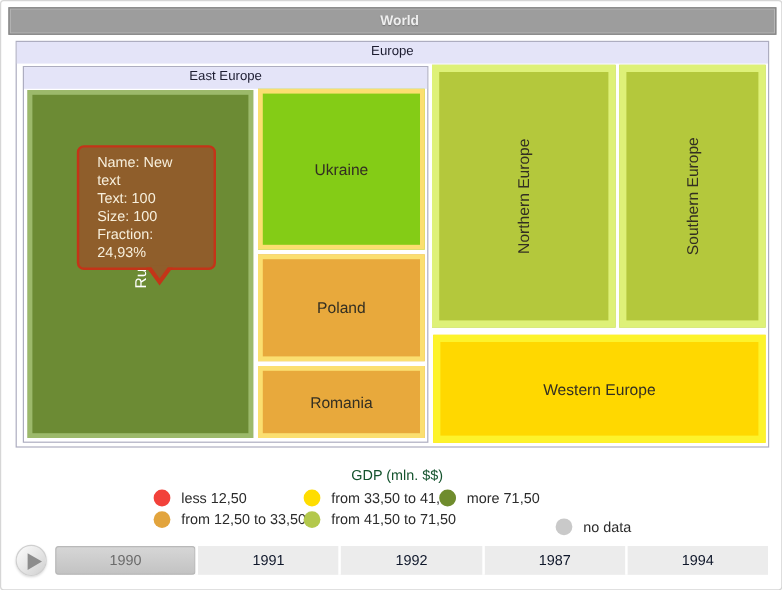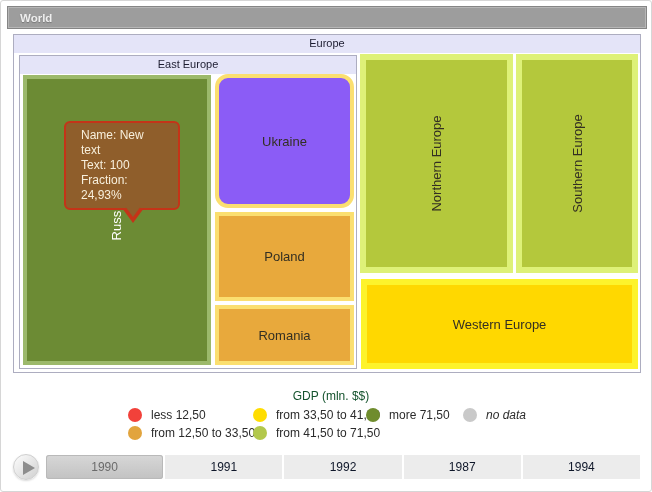--- a/index.html
+++ b/index.html
@@ -8,21 +8,21 @@
     position:relative; width:652px; height:492px; background:#ffffff;
     border:1px solid #d6d6d6; border-radius:3px; overflow:hidden;
     font-family:"Liberation Sans", sans-serif;
   }
   
   .world-bar {
     position:absolute; left:6px; top:5px; width:640px; height:23px;
     background:#9d9d9d; border:1px solid #858585;
     box-shadow:inset 0 0 0 1px #b6b6b6;
     color:#efefef; font-weight:bold; font-size:11.5px; line-height:20px;
-    text-align:left; padding:0 0 0 12px; cursor:pointer;
+    text-align:center; padding:0 0 0 12px; cursor:pointer;
     text-shadow:0 1px 1px rgba(0,0,0,0.25);
     font-family:"Liberation Sans", sans-serif;
   }
   
   .panel { position:absolute; background:#ffffff; border:1px solid #adadc0; }
   .panel-header {
     height:18px; background:#e4e4f8; font-size:11px; color:#1c1c30;
     text-align:center; line-height:17px; cursor:pointer; width:100%;
   }
   .europe-box { left:12px; top:33px; width:628px; height:339px; }
@@ -60,21 +60,21 @@
   .legend-title {
     position:absolute; left:230px; top:388px; width:200px; text-align:center;
     font-size:12px; color:#14532d;
   }
   .legend-item { position:absolute; display:flex; align-items:center; cursor:pointer; height:15px; }
   .dot { width:14px; height:14px; border-radius:50%; background:#ccc; flex:0 0 auto; }
   .legend-label { margin-left:9px; font-size:12px; color:#2b2b2b; white-space:nowrap; }
   .li-0 { left:127px; top:406px; }
   .li-2 { left:252px; top:406px; }
   .li-4 { left:365px; top:406px; }
-  .li-5 { left:462px; top:406px;font-style:italic; }
+  .li-5 { left:462px; top:430px; }
   .li-1 { left:127px; top:424px; }
   .li-3 { left:252px; top:424px; }
   
   .play-btn {
     position:absolute; left:12px; top:453px; width:26px; height:26px; border-radius:50%;
     background:linear-gradient(135deg,#fdfdfd,#d0d0d0); border:1px solid #cfcfcf;
     box-shadow:0 1px 2px rgba(0,0,0,0.15); cursor:pointer; padding:0;
   }
   .play-icon {
     position:absolute; left:9px; top:6px; width:0; height:0;
@@ -106,21 +106,21 @@
   </div>
 
   <div class="panel ee-box">
     <div class="panel-header" style="background-color: rgb(228, 228, 248);">East Europe</div>
   </div>
 
   <div class="block vertical russia" style="background-color: rgb(108, 139, 52); border-color: rgb(156, 185, 107);">
     <span class="blabel">Russia</span>
   </div>
 
-  <div class="block ukraine" style="background-color: #8b5cf6; border-color: rgb(251, 223, 112); border-radius: 13px;">
+  <div class="block ukraine" style="background-color: #84cc16; border-color: rgb(251, 223, 112);">
     <span class="blabel">Ukraine</span>
   </div>
 
   <div class="block poland" style="background-color: rgb(232, 169, 60); border-color: rgb(251, 223, 112);">
     <span class="blabel">Poland</span>
   </div>
 
   <div class="block romania" style="background-color: rgb(232, 169, 60); border-color: rgb(251, 223, 112);">
     <span class="blabel">Romania</span>
   </div>
@@ -133,20 +133,21 @@
     <span class="blabel">Southern Europe</span>
   </div>
 
   <div class="block western" style="background-color: rgb(255, 216, 0); border-color: rgb(253, 243, 43);">
     <span class="blabel">Western Europe</span>
   </div>
 
   <div class="tooltip" style="background-color: rgb(143, 94, 43); border-color: rgb(196, 52, 24);">
     <div>Name: New text</div>
     <div>Text: 100</div>
+    <div>Size: 100</div>
     <div>Fraction: 24,93%</div>
   </div>
 
   <div class="legend-title">GDP (mln. $$)</div>
 
   <div class="legend-item li-0">
     <span class="dot" style="background-color: rgb(242, 65, 58);"></span>
     <span class="legend-label">less 12,50</span>
   </div>
   <div class="legend-item li-2">

